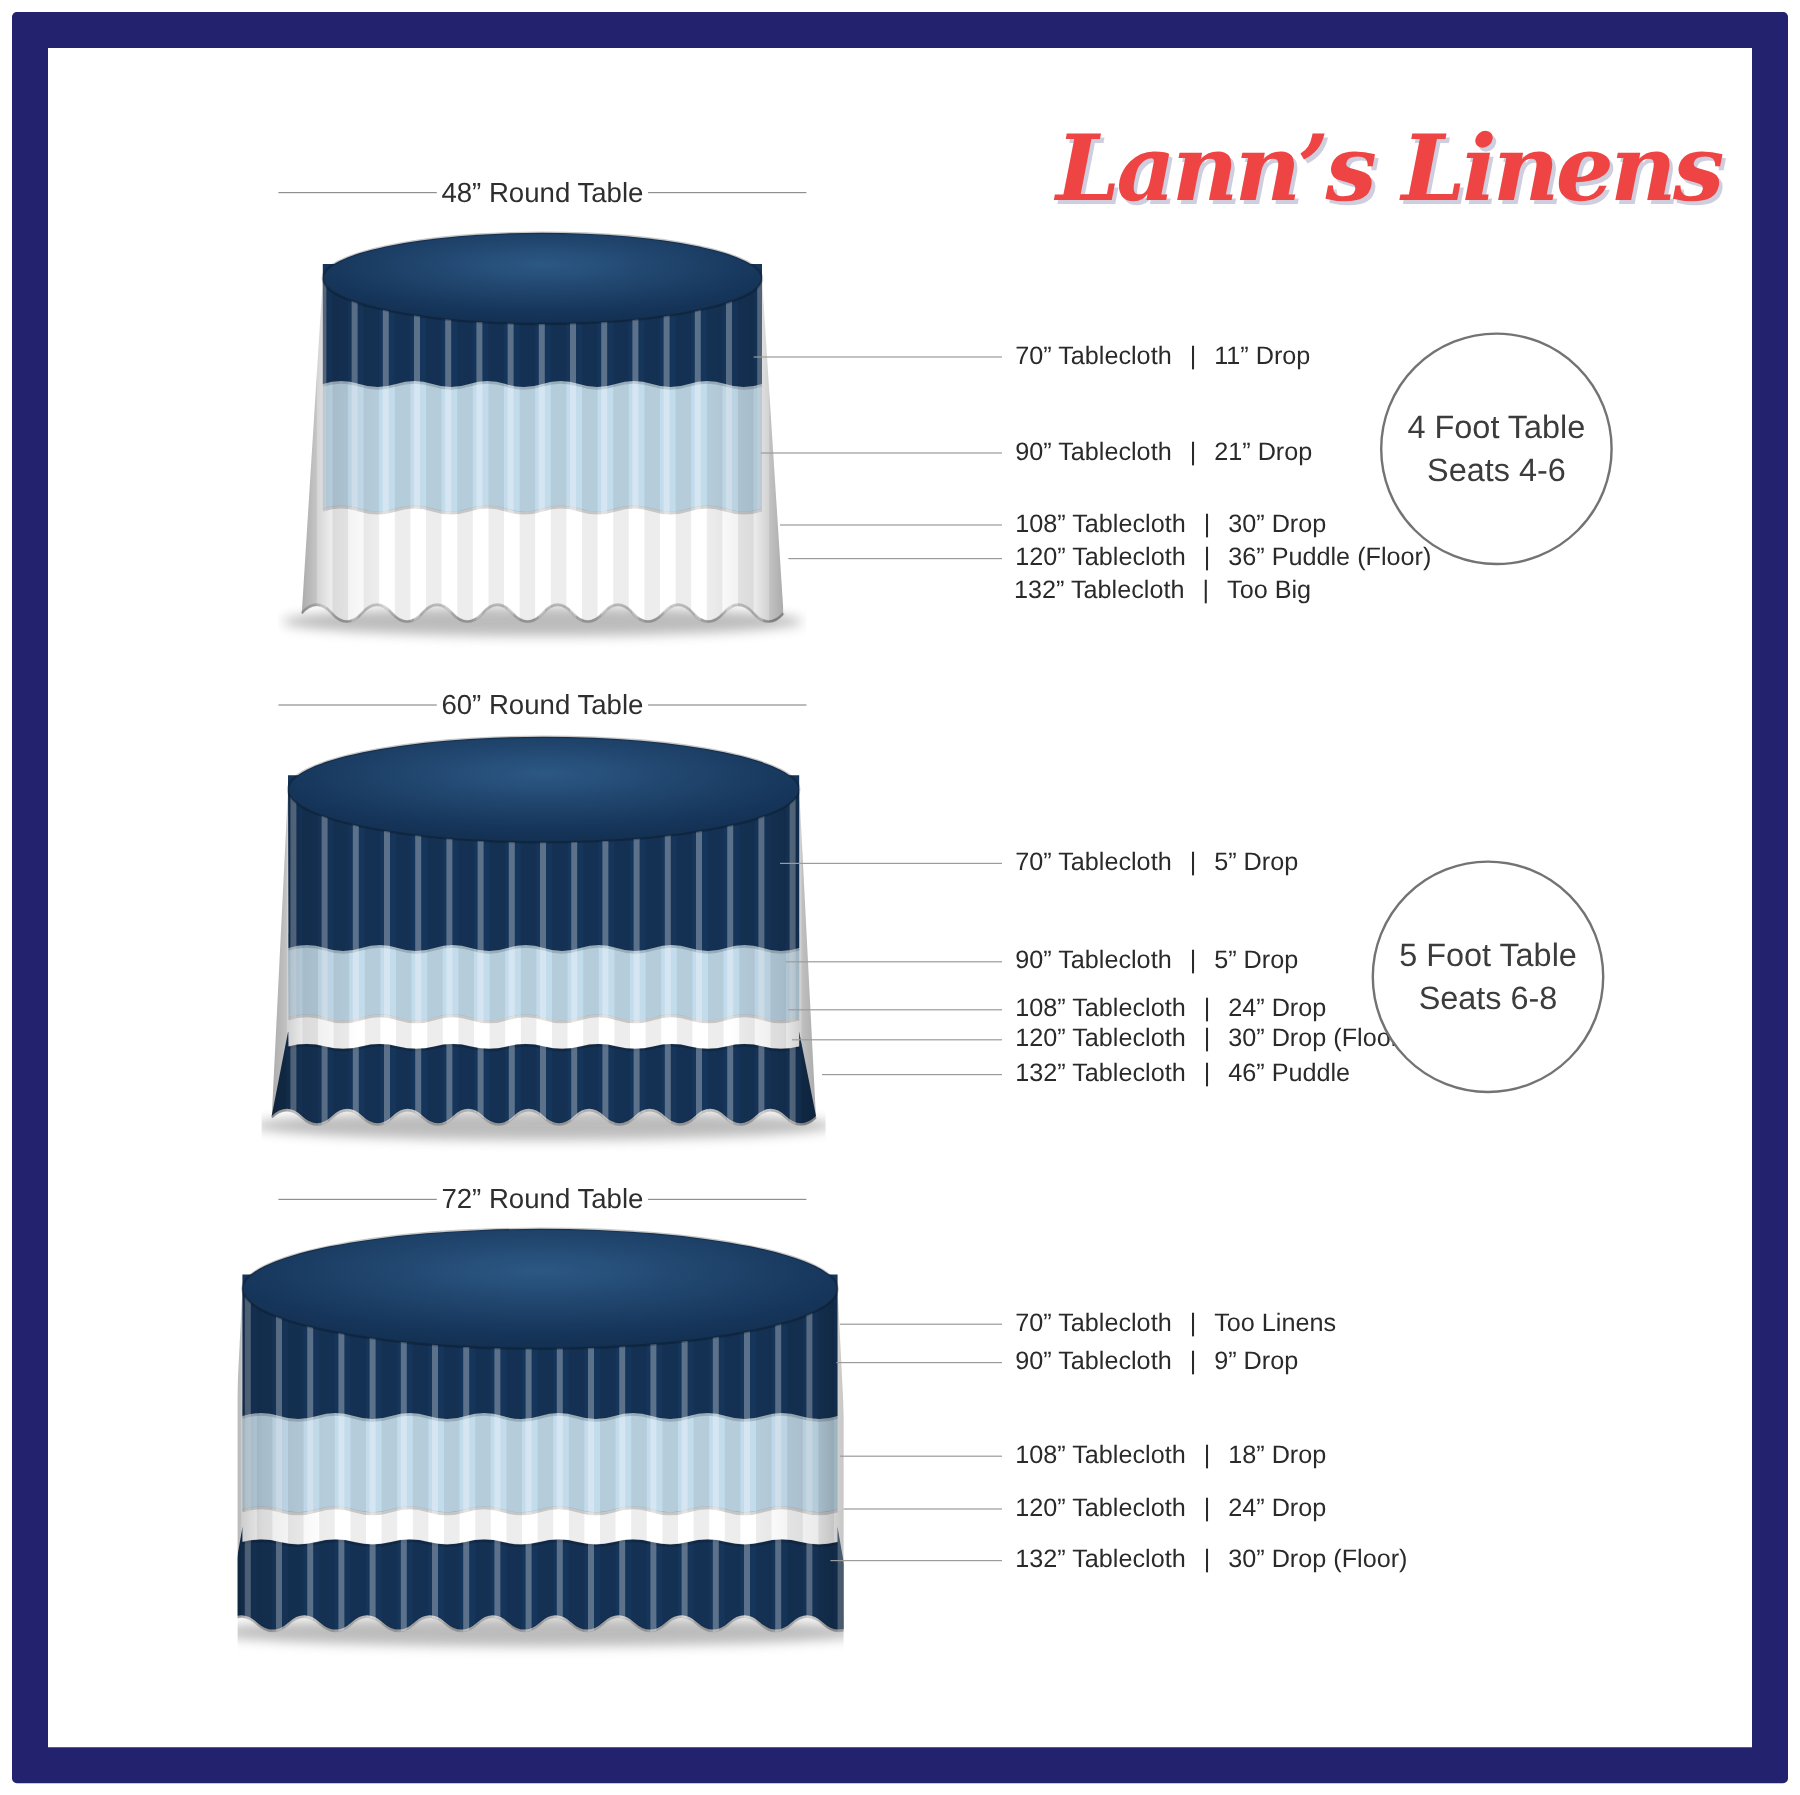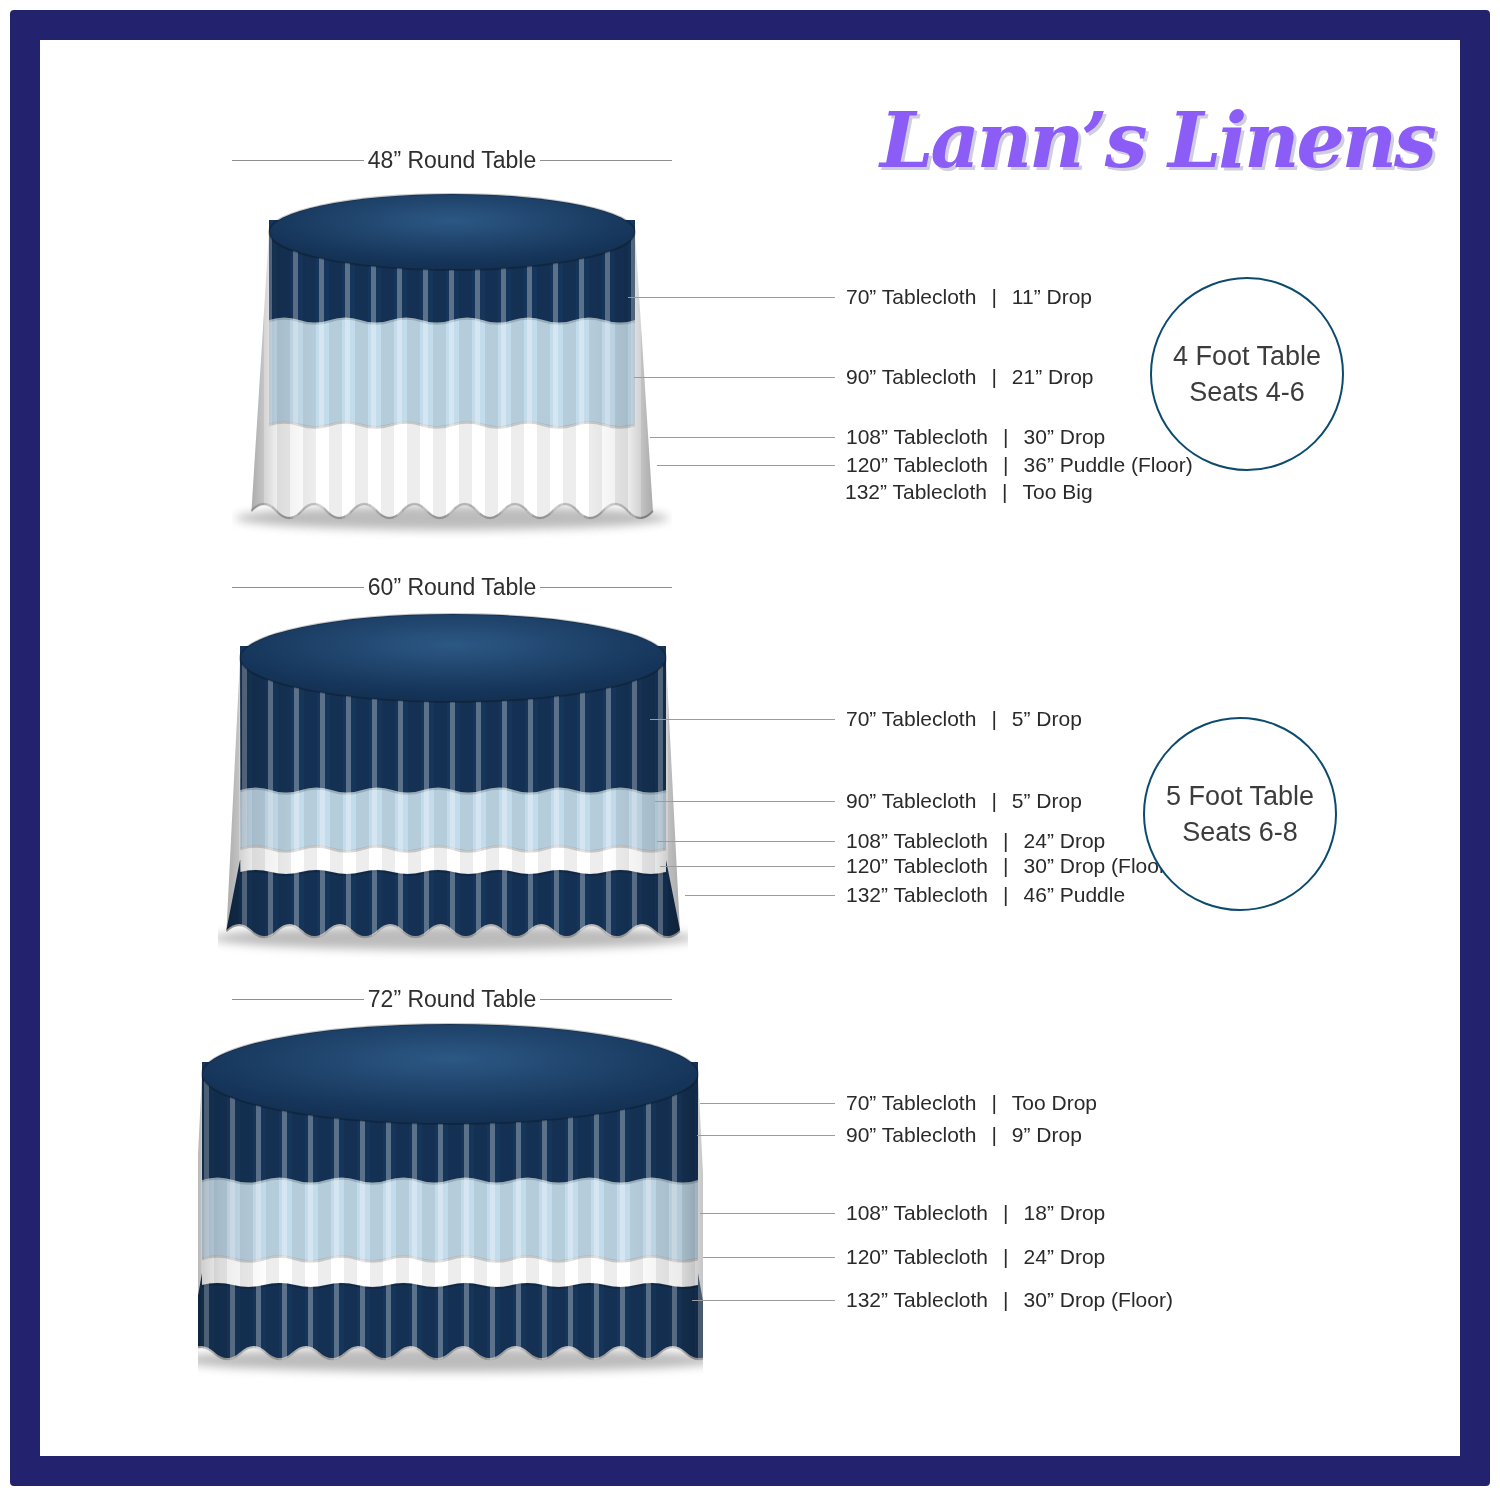--- a/index.html
+++ b/index.html
@@ -1,32 +1,32 @@
 <!DOCTYPE html>
 <html><head>
 <meta charset="utf-8">
 <style>
   html,body{margin:0;padding:0;background:#ffffff;}
   .canvas{position:relative;width:1500px;height:1496px;background:#ffffff;overflow:hidden;
           font-family:"Liberation Sans",sans-serif;color:#2a2a2a;}
   .frame{position:absolute;inset:10px;border:30px solid #22226f;border-radius:4px;pointer-events:none;z-index:50;}
   .logo{position:absolute;left:880px;top:96px;width:545px;text-align:center;
         font-family:"DejaVu Serif",serif;font-style:italic;font-weight:700;
-        font-size:76px;letter-spacing:-3px;color:#8b5cf6;
+        font-size:76px;letter-spacing:-3px;color:#ef4444;
         text-shadow:3px 3px 0 rgba(34,34,111,0.22);white-space:nowrap;}
   .section-title{position:absolute;width:440px;height:26px;display:flex;align-items:center;
         font-size:23px;color:#2e2e2e;}
   .tline{flex:1;height:1px;background:#8f8f8f;}
   .ttext{margin:0 4px;white-space:nowrap;}
   .table-illo{position:absolute;}
   .callout{position:absolute;height:26px;display:flex;align-items:center;
         font-size:21px;color:#2a2a2a;white-space:nowrap;justify-content:flex-end;}
   .cline{height:1px;background:#9b9b9b;margin-right:11px;flex:none;}
   .cdiv{margin:0 15px;color:#2a2a2a;}
-  .badge{position:absolute;width:190px;height:190px;border:2px solid #0c4a6e;border-radius:50%;
+  .badge{position:absolute;width:190px;height:190px;border:2px solid #737373;border-radius:50%;
         display:flex;flex-direction:column;align-items:center;justify-content:center;
         font-size:27px;line-height:1.35;color:#3c3c3c;background:#fff;}
   .footer{position:absolute;left:0;top:1372px;width:1500px;text-align:center;
         font-size:22px;line-height:27px;color:#a2a4a7;letter-spacing:0.4px;}
 </style>
 </head>
 <body>
 
 <div class="canvas">
   <div class="frame"></div>
@@ -338,21 +338,21 @@
           <rect x="-10" y="46" width="524" height="306" fill="url(#side-table2)"></rect>
         </g>
         <ellipse cx="252" cy="52" rx="248" ry="50" fill="url(#top-table2)"></ellipse>
         <ellipse cx="252" cy="52" rx="248" ry="50" fill="none" stroke="rgba(0,0,0,0.22)" stroke-width="2"></ellipse>
       </svg></div>
 
   <div class="callout" style="top:1090px;left:700px;">
     <span class="cline" style="width:135px"></span>
     <span>70” Tablecloth</span>
     <span class="cdiv">|</span>
-    <span>Too Drop</span>
+    <span>Too Linens</span>
   </div>
   <div class="callout" style="top:1122px;left:697px;">
     <span class="cline" style="width:138px"></span>
     <span>90” Tablecloth</span>
     <span class="cdiv">|</span>
     <span>9” Drop</span>
   </div>
   <div class="callout" style="top:1200px;left:700px;">
     <span class="cline" style="width:135px"></span>
     <span>108” Tablecloth</span>

